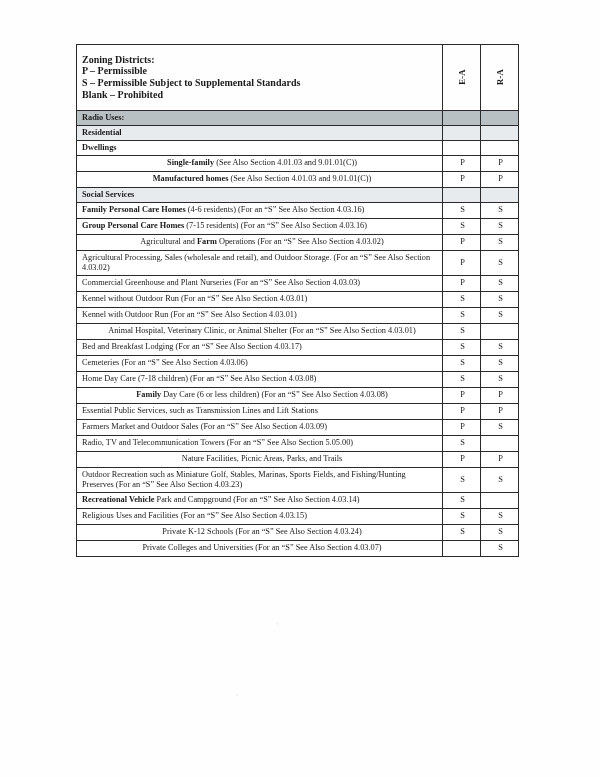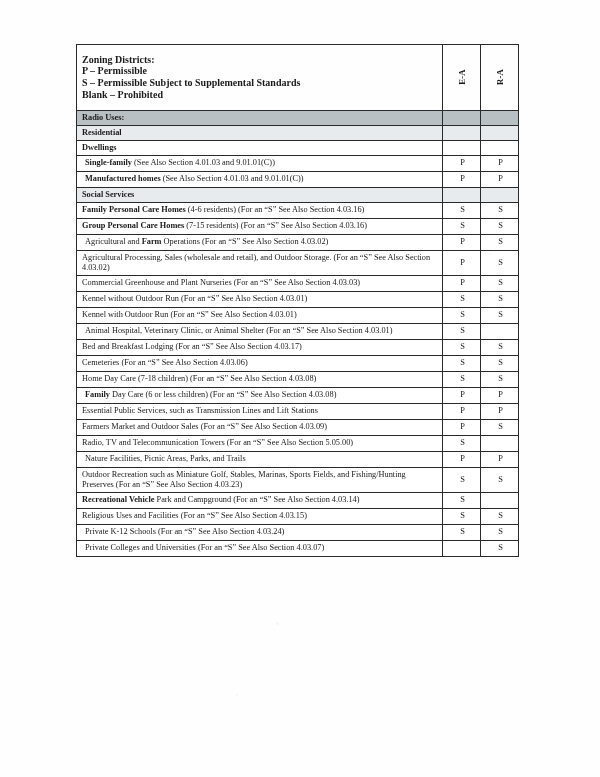--- a/index.html
+++ b/index.html
@@ -41,21 +41,21 @@
   
   tr.band-dark td{background:#b9c0c3;font-weight:bold;height:11px;}
   tr.band-light td{background:#e7ebed;font-weight:bold;height:11px;margin-left:8px;}
   tr.band-plain td{background:#ffffff;font-weight:bold;height:11px;}
 
   
   tr.data td{height:12px;background:#ffffff;}
   tr.data.tall td{height:21px;}
   td.zone{text-align:center;font-size:8.4px;padding:1px 0;}
   td.use{white-space:normal;}
-  td.use.ind{padding-left:8px;}
+  td.use.ind{padding-left:8px;text-align:center;}
   .b{font-weight:bold;}
 
   
   .speck{position:absolute;background:#efefef;border-radius:50%;opacity:.55;}
 </style>
 </head>
 <body>
 
 <div id="sheet">
 

